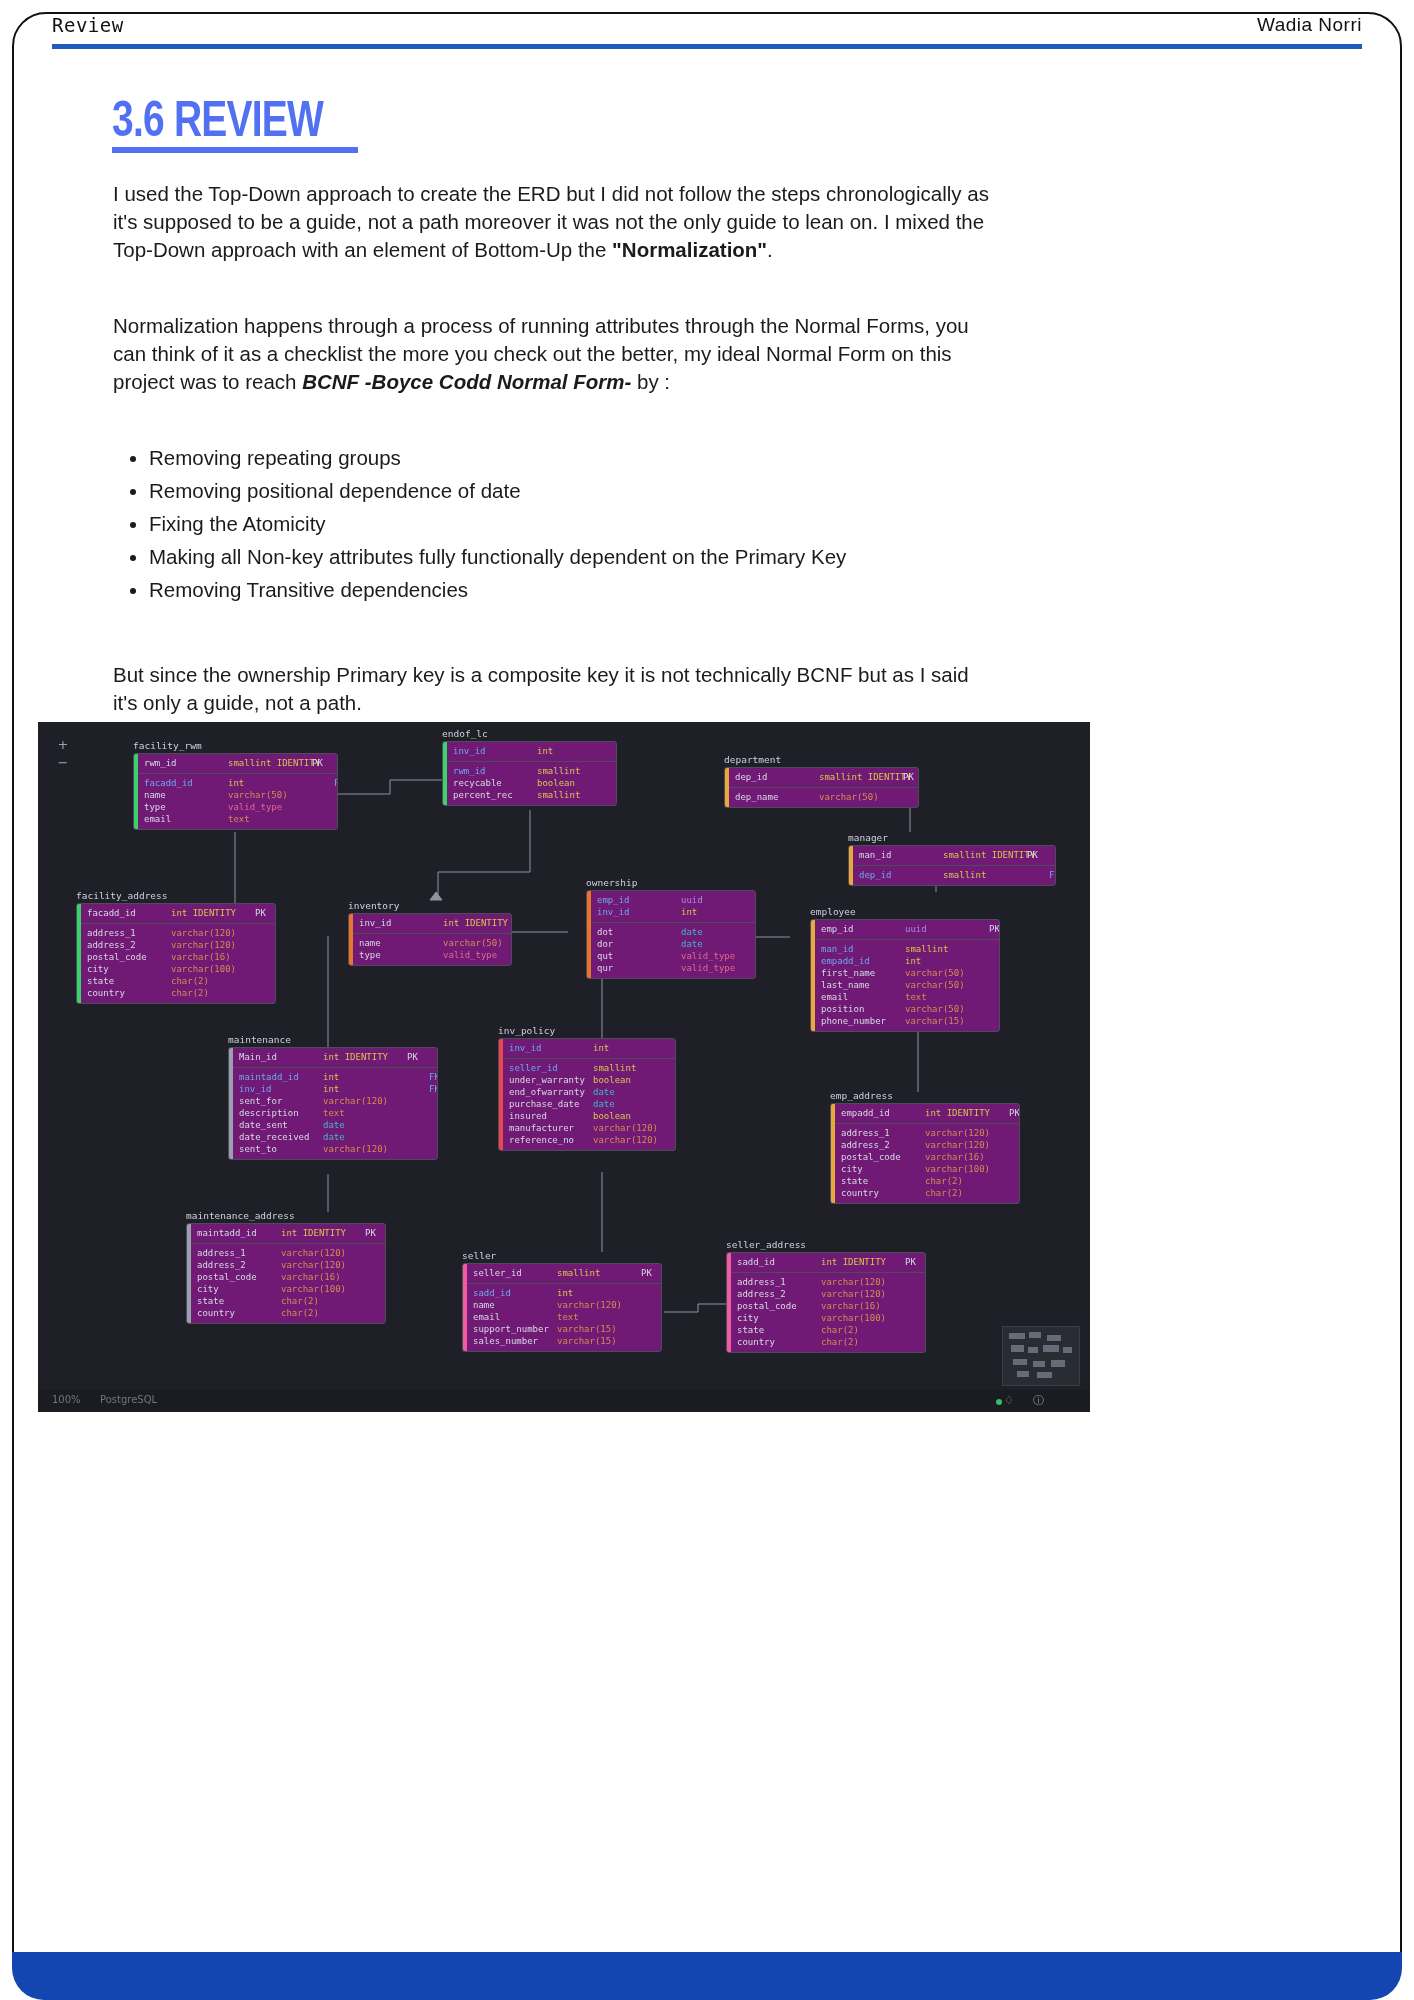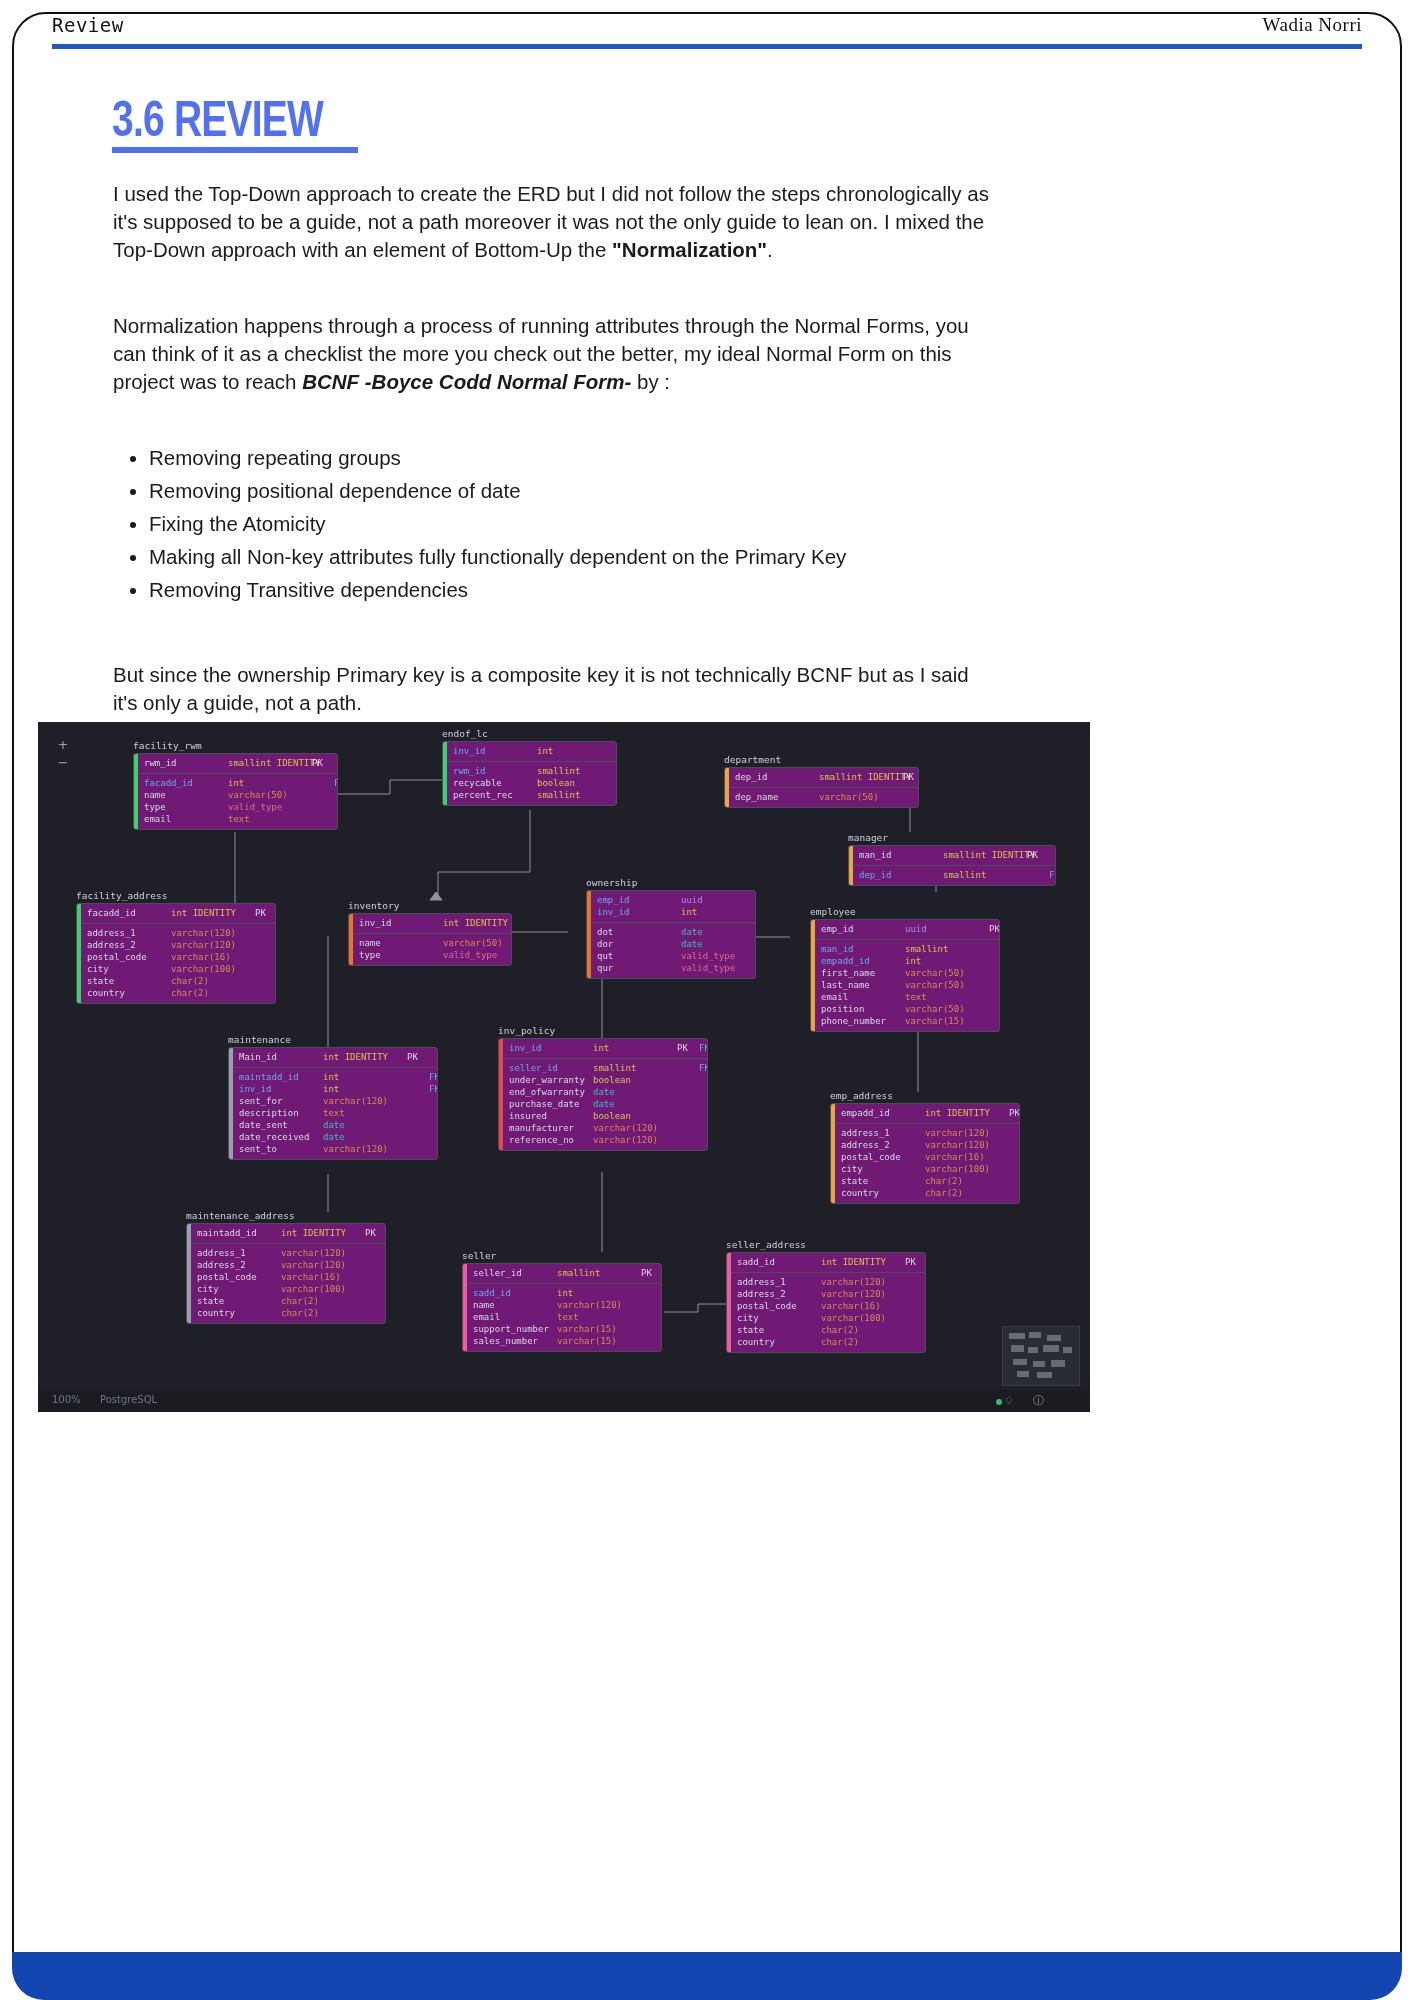--- a/index.html
+++ b/index.html
@@ -8,21 +8,21 @@
   
   .page-frame{position:absolute;left:12px;top:12px;width:1390px;height:1976px;
     border:2px solid #111;border-radius:34px;box-sizing:border-box;background:#fff;}
   .bottom-bar{position:absolute;left:12px;bottom:0px;width:1390px;height:48px;
     background:#1346b0;border-bottom-left-radius:32px;border-bottom-right-radius:32px;}
 
   
   .runhead{position:absolute;left:52px;top:14px;width:1310px;height:40px;}
   .runhead .left{position:absolute;left:0;top:0;font-family:"DejaVu Sans Mono",monospace;
     font-size:19px;color:#111;letter-spacing:.5px;}
-  .runhead .right{position:absolute;right:0;top:0;font-family:Liberation Serif, serif;
+  .runhead .right{position:absolute;right:0;top:0;font-family:Liberation Sans, sans-serif;
     font-size:19px;color:#111;letter-spacing:.5px;}
   .runhead .rule{position:absolute;left:0;top:30px;width:1310px;height:5px;background:#1f5bbf;}
 
   
   .h1{position:absolute;left:112px;top:90px;font-family:"Liberation Sans",sans-serif;
     font-weight:700;font-size:50px;color:#5271f2;letter-spacing:-1px;
     transform:scaleX(.78);transform-origin:left top;white-space:nowrap;}
   .h1-underline{position:absolute;left:112px;top:147px;width:246px;height:6px;background:#5271f2;}
 
   
@@ -570,21 +570,21 @@
                 <span class="c-name">sent_to</span>
                 <span class="c-type t-str">varchar(120)</span>
                 <span class="c-pk"></span>
                 <span class="c-fk"></span>
                 <span class="c-null"></span>
               </div>
             </div>
           </div>
         </div>
       </div>
-    <div class="tbl" style="left:460px;top:303px;width:210px">
+    <div class="tbl" style="left:460px;top:303px;width:178px">
         <div class="tname">inv_policy</div>
         <div class="box">
           <div class="accent" style="background: rgb(232, 71, 79);"></div>
           <div class="rows">
             <div class="grp pkrow">
               <div class="row">
                 <span class="c-name fkname">inv_id</span>
                 <span class="c-type t-int">int</span>
                 <span class="c-pk">PK</span>
                 <span class="c-fk">FK</span>

